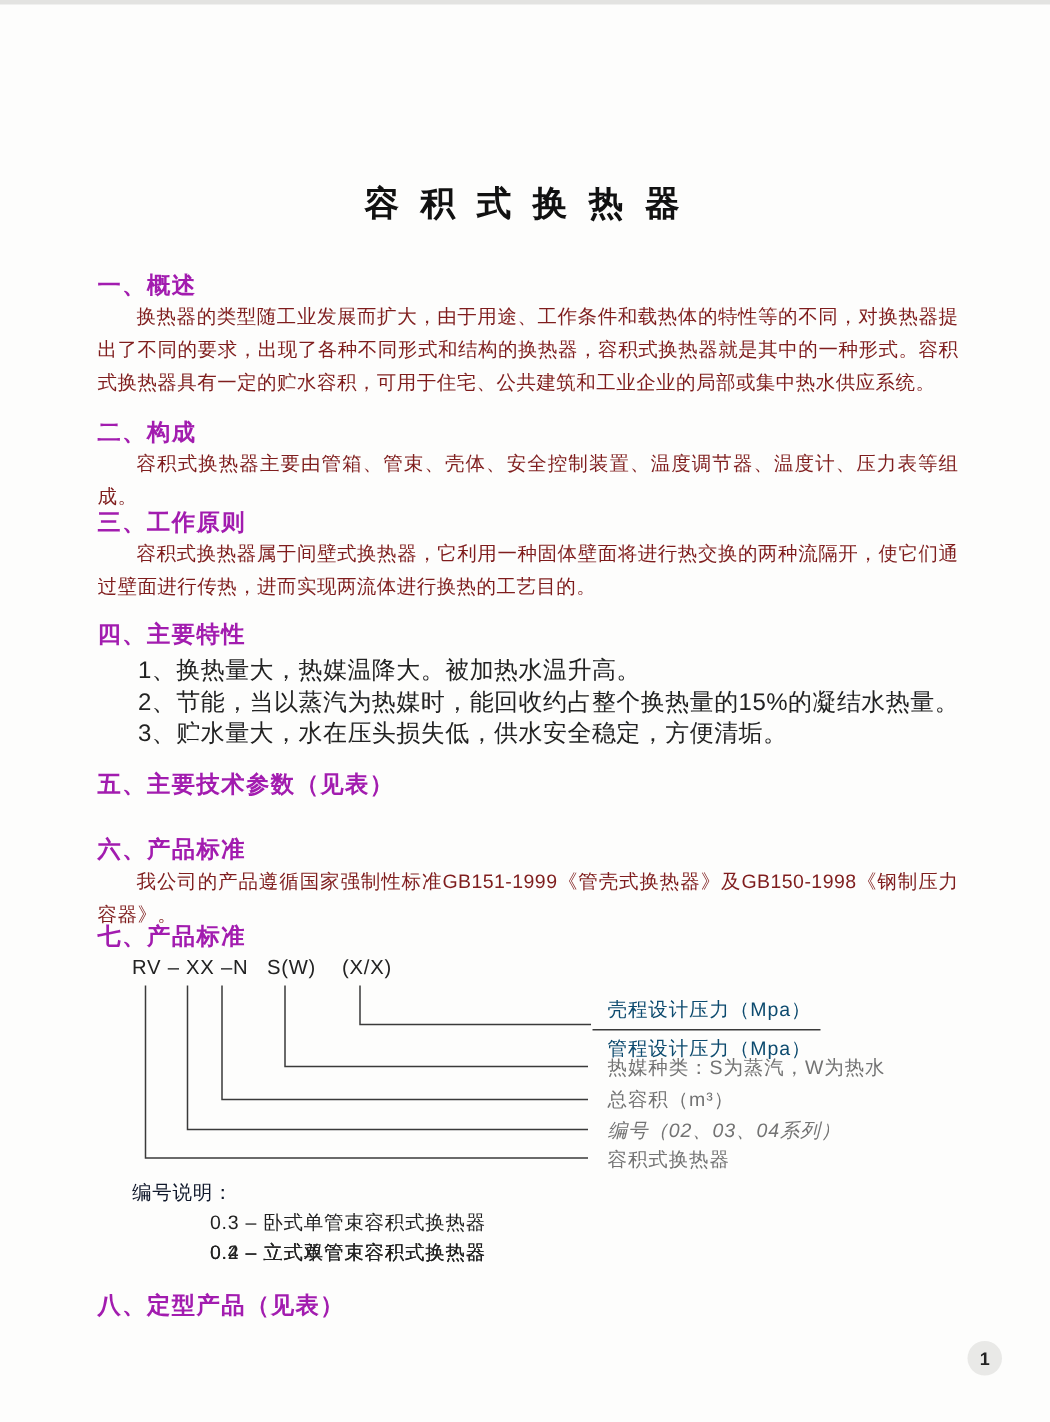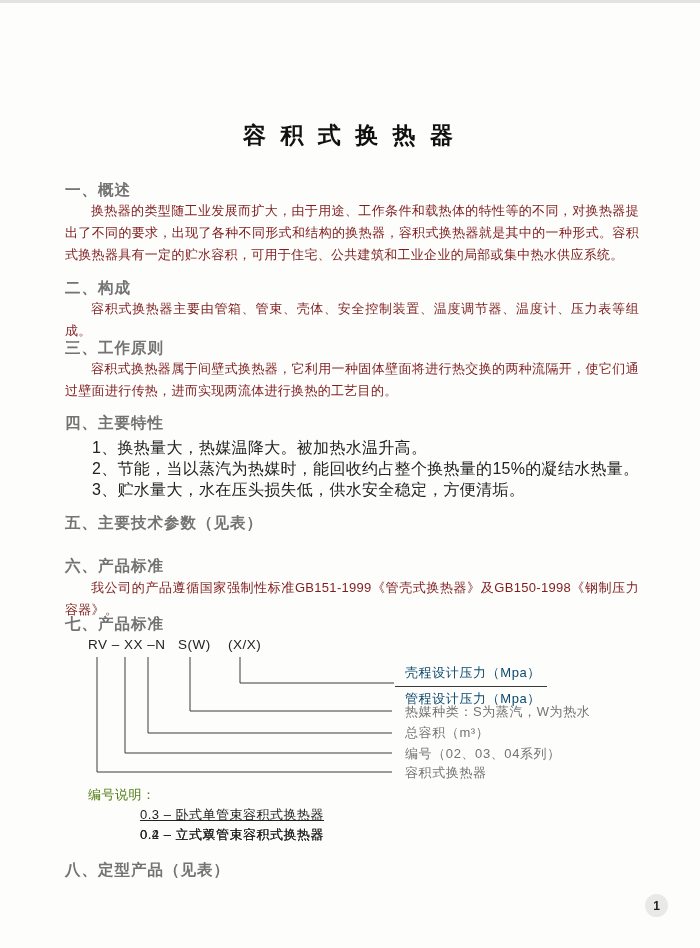--- a/index.html
+++ b/index.html
@@ -20,21 +20,21 @@
     position:absolute;left:0;top:0;width:700px;height:3px;
     background:#e3e3e1;
   }
   .doc-title{
     position:absolute;left:0;top:120px;width:700px;
     margin:0;text-align:center;
     font-size:23px;font-weight:bold;letter-spacing:4px;color:#111;
   }
   .h2{
     position:absolute;left:65px;
-    margin:0;font-size:15.5px;font-weight:bold;color:#737373;
+    margin:0;font-size:15.5px;font-weight:bold;color:#a21caf;
     letter-spacing:1px;white-space:nowrap;
   }
   .para{
     position:absolute;left:65px;width:574px;
     font-size:13px;line-height:22px;color:#7f1d1d;
     text-align:justify;text-indent:2em;letter-spacing:0.3px;
   }
   .feature-line{
     position:absolute;left:92px;width:540px;
     font-size:16px;line-height:16px;color:#222;letter-spacing:0.3px;
@@ -59,21 +59,21 @@
   .frac-top{
     display:inline-block;
     padding:0 6px 4px 10px;
     border-bottom:1.5px solid #3a3a3a;
   }
   .frac-bottom{
     padding:3px 0 0 10px;
   }
   .legend-title{
     position:absolute;left:88px;top:786px;
-    font-size:13px;color:#4d7c0f;letter-spacing:0.5px;white-space:nowrap;
+    font-size:13px;color:#0f172a;letter-spacing:0.5px;white-space:nowrap;
   }
   .legend-item{
     position:absolute;left:140px;
     font-size:13px;color:#222;letter-spacing:0.5px;white-space:nowrap;
   }
   .page-num{
     position:absolute;left:645px;top:894px;
     width:23px;height:23px;border-radius:50%;
     background:#e9e9e7;
     display:flex;align-items:center;justify-content:center;
@@ -123,26 +123,26 @@
     </g>
   </svg>
 
   <div class="fraction">
     <span class="frac-top">壳程设计压力（Mpa）</span>
     <div class="frac-bottom">管程设计压力（Mpa）</div>
   </div>
 
   <div class="diagram-label" style="top:703px;">热媒种类：S为蒸汽，W为热水</div>
   <div class="diagram-label" style="top:724px;">总容积（m³）</div>
-  <div class="diagram-label" style="top:745px;">编号（02、03、04系列）</div>
+  <div class="diagram-label" style="top:745px;font-style:italic;">编号（02、03、04系列）</div>
   <div class="diagram-label" style="top:764px;">容积式换热器</div>
 
   <div class="legend-title">编号说明：</div>
   <div class="legend-item" style="top:786px;margin-top:40px;">0.2 – 立式双管束容积式换热器</div>
-  <div class="legend-item" style="top:806px;text-decoration:underline;">0.3 – 卧式单管束容积式换热器</div>
+  <div class="legend-item" style="top:806px;">0.3 – 卧式单管束容积式换热器</div>
   <div class="legend-item" style="top:826px;">0.4 – 立式单管束容积式换热器</div>
 
   <h2 class="h2" style="top:860px;">八、定型产品（见表）</h2>
 
   <div class="page-num">
     <span>1</span>
   </div>
 </div>
 
 </body></html>

